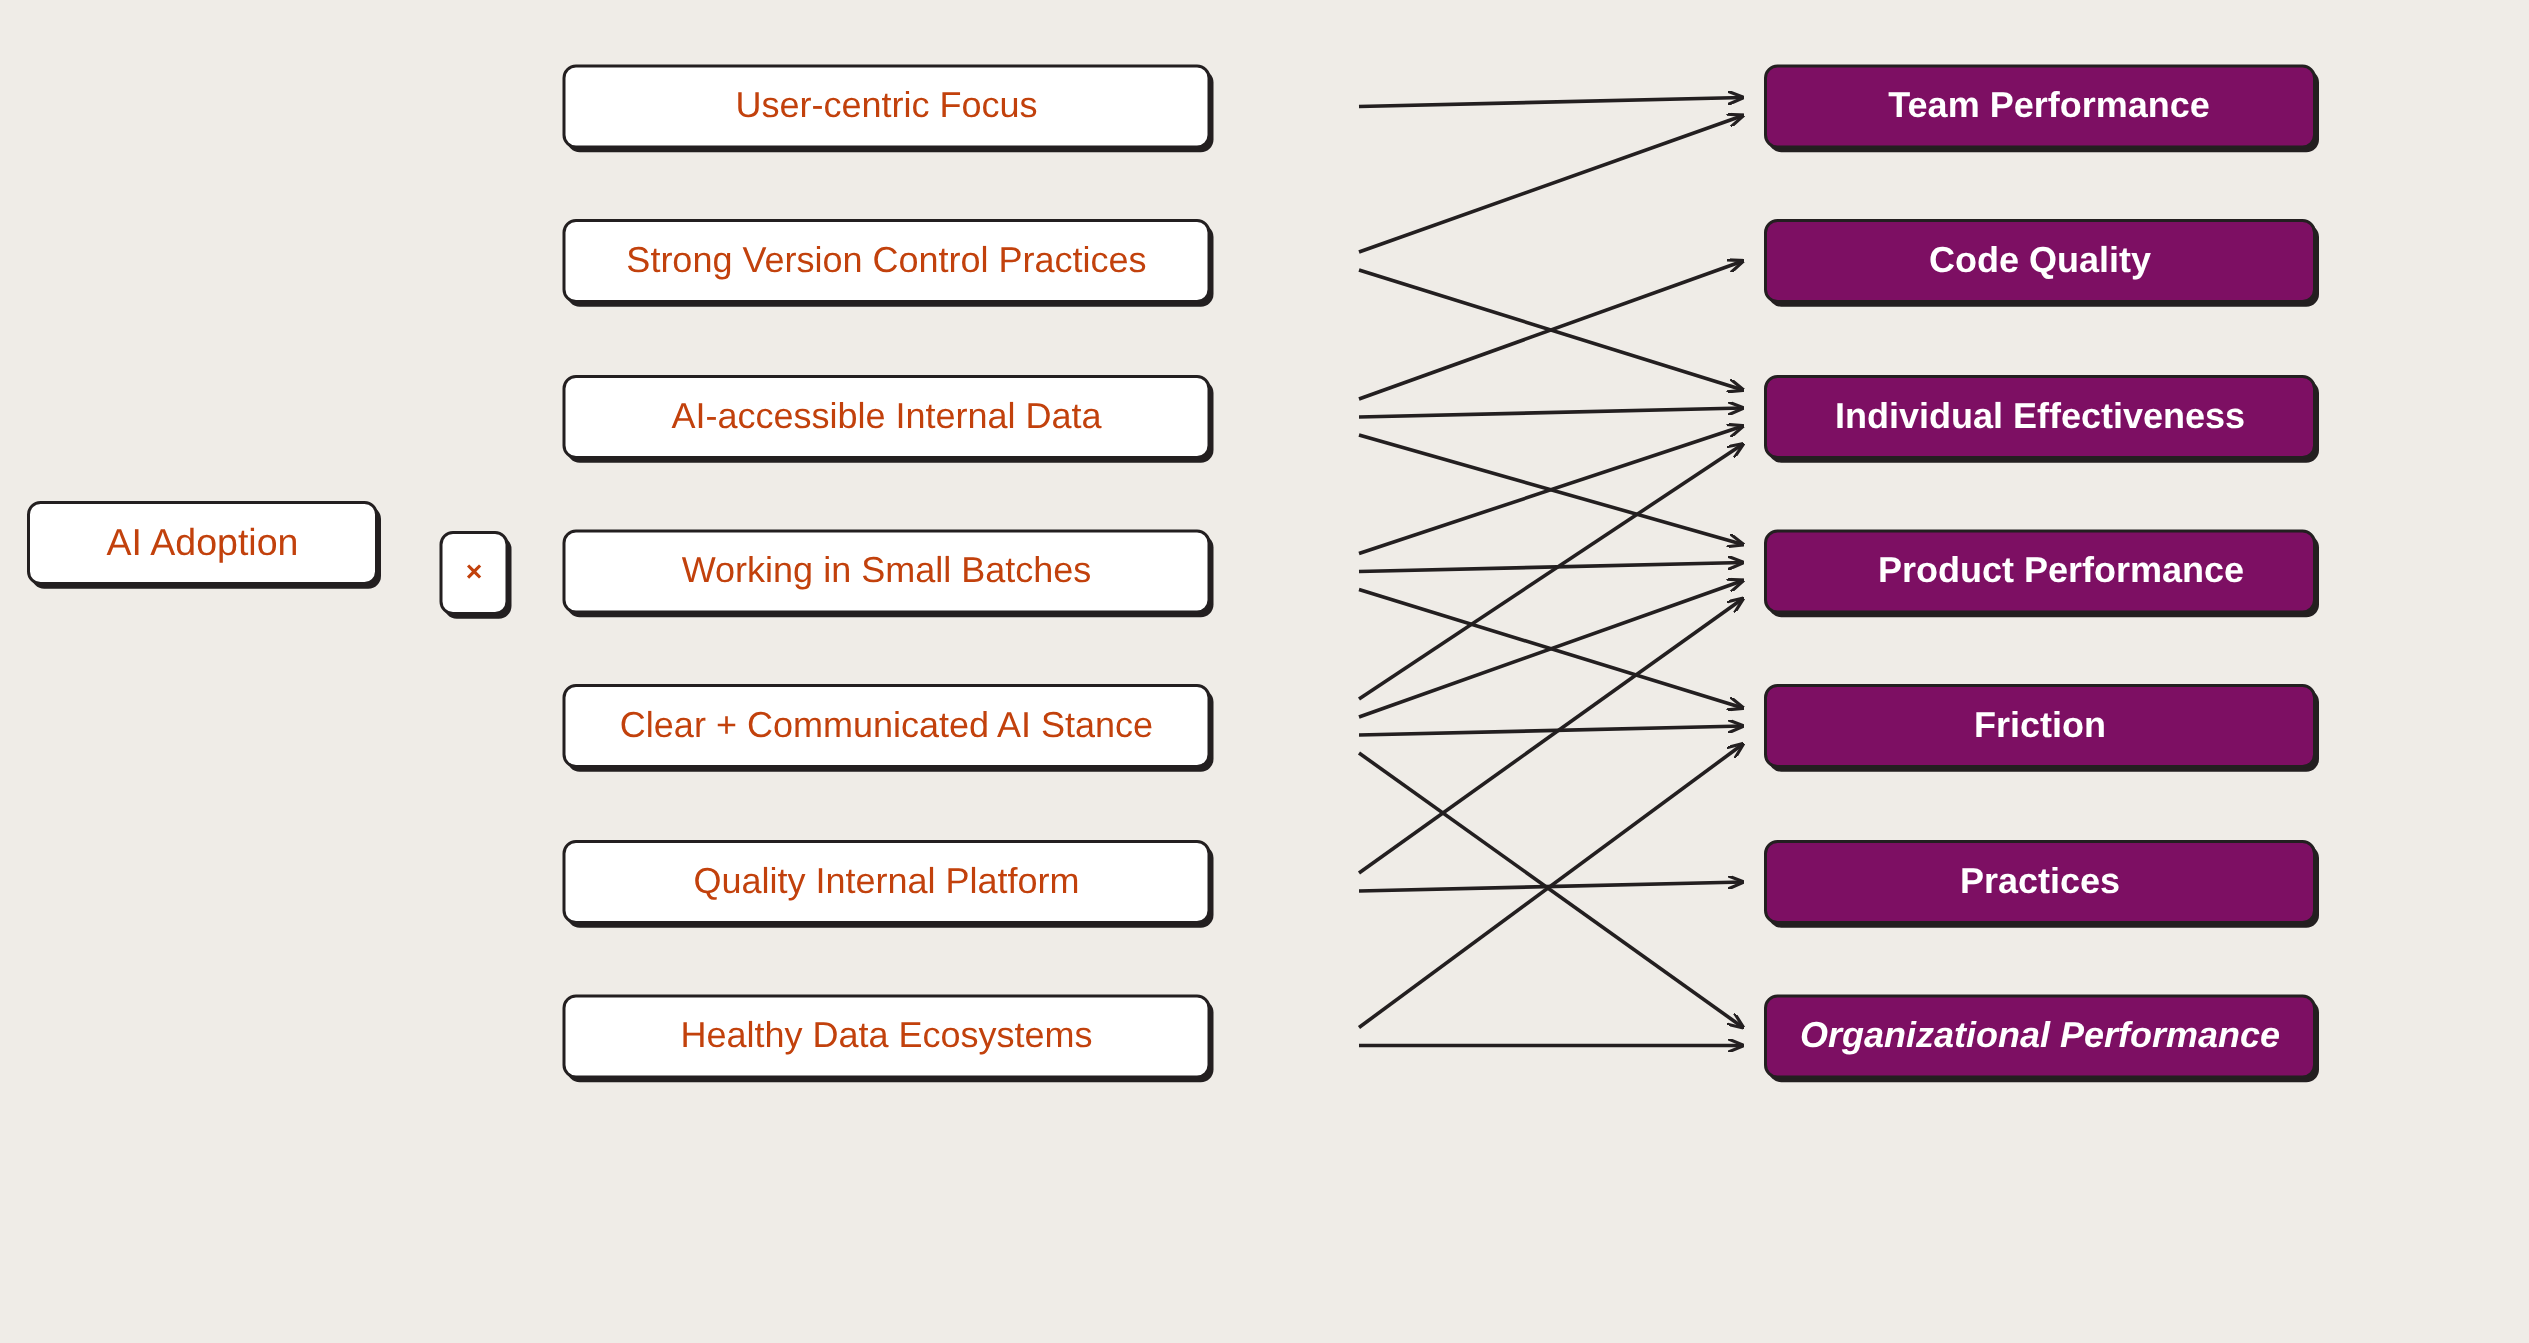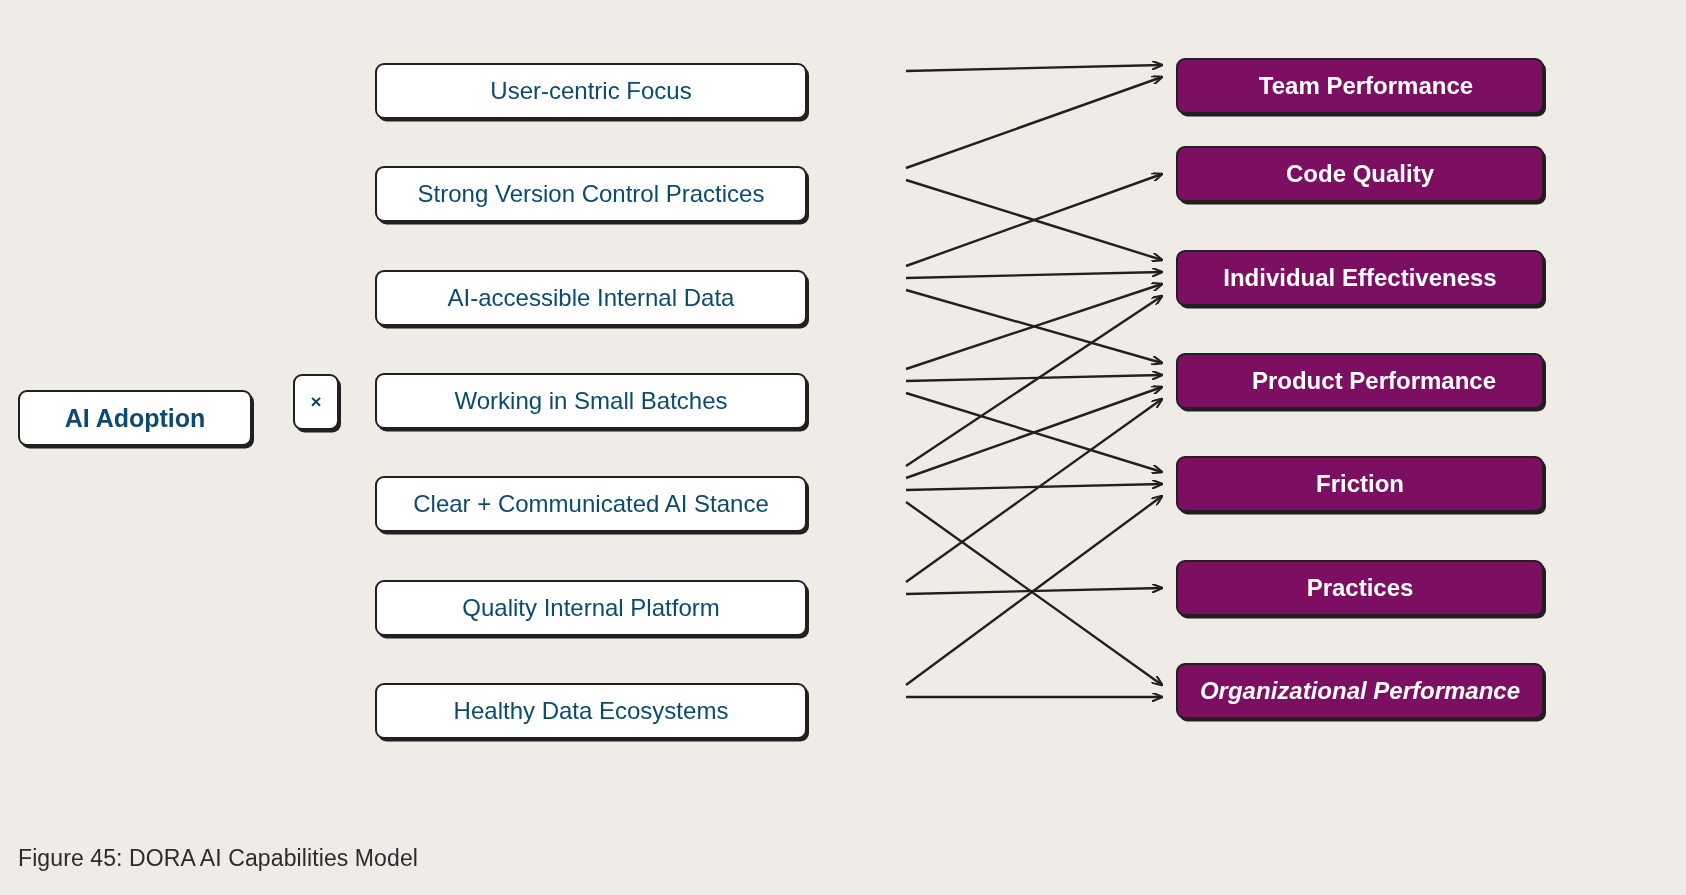--- a/index.html
+++ b/index.html
@@ -32,40 +32,38 @@
     justify-content: center;
     border-radius: 9px;
     text-align: center;
     line-height: 1.15;
   }
 
   .node-box.light {
     background: #ffffff;
     border: 2.5px solid #231f20;
     box-shadow: 2.5px 3px 0 -0.5px #231f20;
-    color: #0c4a6e;
-    margin-top: 20px;
+    color: #c2410c;
   }
 
   .node-box.accent {
     background: #7d0f63;
     border: 2.5px solid #231f20;
     box-shadow: 2.5px 3px 0 -0.5px #231f20;
     color: #ffffff;
     font-weight: 700;
   }
 
   
   #ai-adoption {
     left: 18px;
-    top: 370px;
+    top: 334px;
     width: 234px;
     height: 56px;
     font-size: 25px;
-    font-weight: bold;
   }
 
   
   #multiplier {
     left: 293px;
     top: 354px;
     width: 46px;
     height: 56px;
     font-size: 19px;
     font-weight: 700;
@@ -143,21 +141,21 @@
       </div>
       <div class="node-box light capability" id="cap-quality-internal-platform" style="top: 560px;">
         <span>Quality Internal Platform</span>
       </div>
       <div class="node-box light capability" id="cap-healthy-data-ecosystems" style="top: 663px;">
         <span>Healthy Data Ecosystems</span>
       </div>
     </div>
 
   <div id="outcome-column">
-      <div class="node-box accent outcome" id="out-team-performance" style="top: 58px; padding-left: 12px;">
+      <div class="node-box accent outcome" id="out-team-performance" style="top: 43px; padding-left: 12px;">
         <span>Team Performance</span>
       </div>
       <div class="node-box accent outcome" id="out-code-quality" style="top: 146px;">
         <span>Code Quality</span>
       </div>
       <div class="node-box accent outcome" id="out-individual-effectiveness" style="top: 250px;">
         <span>Individual Effectiveness</span>
       </div>
       <div class="node-box accent outcome" id="out-product-performance" style="top: 353px; padding-left: 28px;">
         <span>Product Performance</span>
@@ -193,15 +191,14 @@
         <line x1="906" y1="478.00" x2="1162" y2="387.00" marker-end="url(#arrowhead)"></line>
         <line x1="906" y1="490.00" x2="1162" y2="484.00" marker-end="url(#arrowhead)"></line>
         <line x1="906" y1="502.00" x2="1162" y2="685.00" marker-end="url(#arrowhead)"></line>
         <line x1="906" y1="582.00" x2="1162" y2="399.00" marker-end="url(#arrowhead)"></line>
         <line x1="906" y1="594.00" x2="1162" y2="588.00" marker-end="url(#arrowhead)"></line>
         <line x1="906" y1="685.00" x2="1162" y2="496.00" marker-end="url(#arrowhead)"></line>
         <line x1="906" y1="697.00" x2="1162" y2="697.00" marker-end="url(#arrowhead)"></line>
       </g>
   </svg>
 
-  <div id="figure-caption">Figure 45: DORA AI Capabilities Model</div>
 
 </div>
 
 </body></html>

